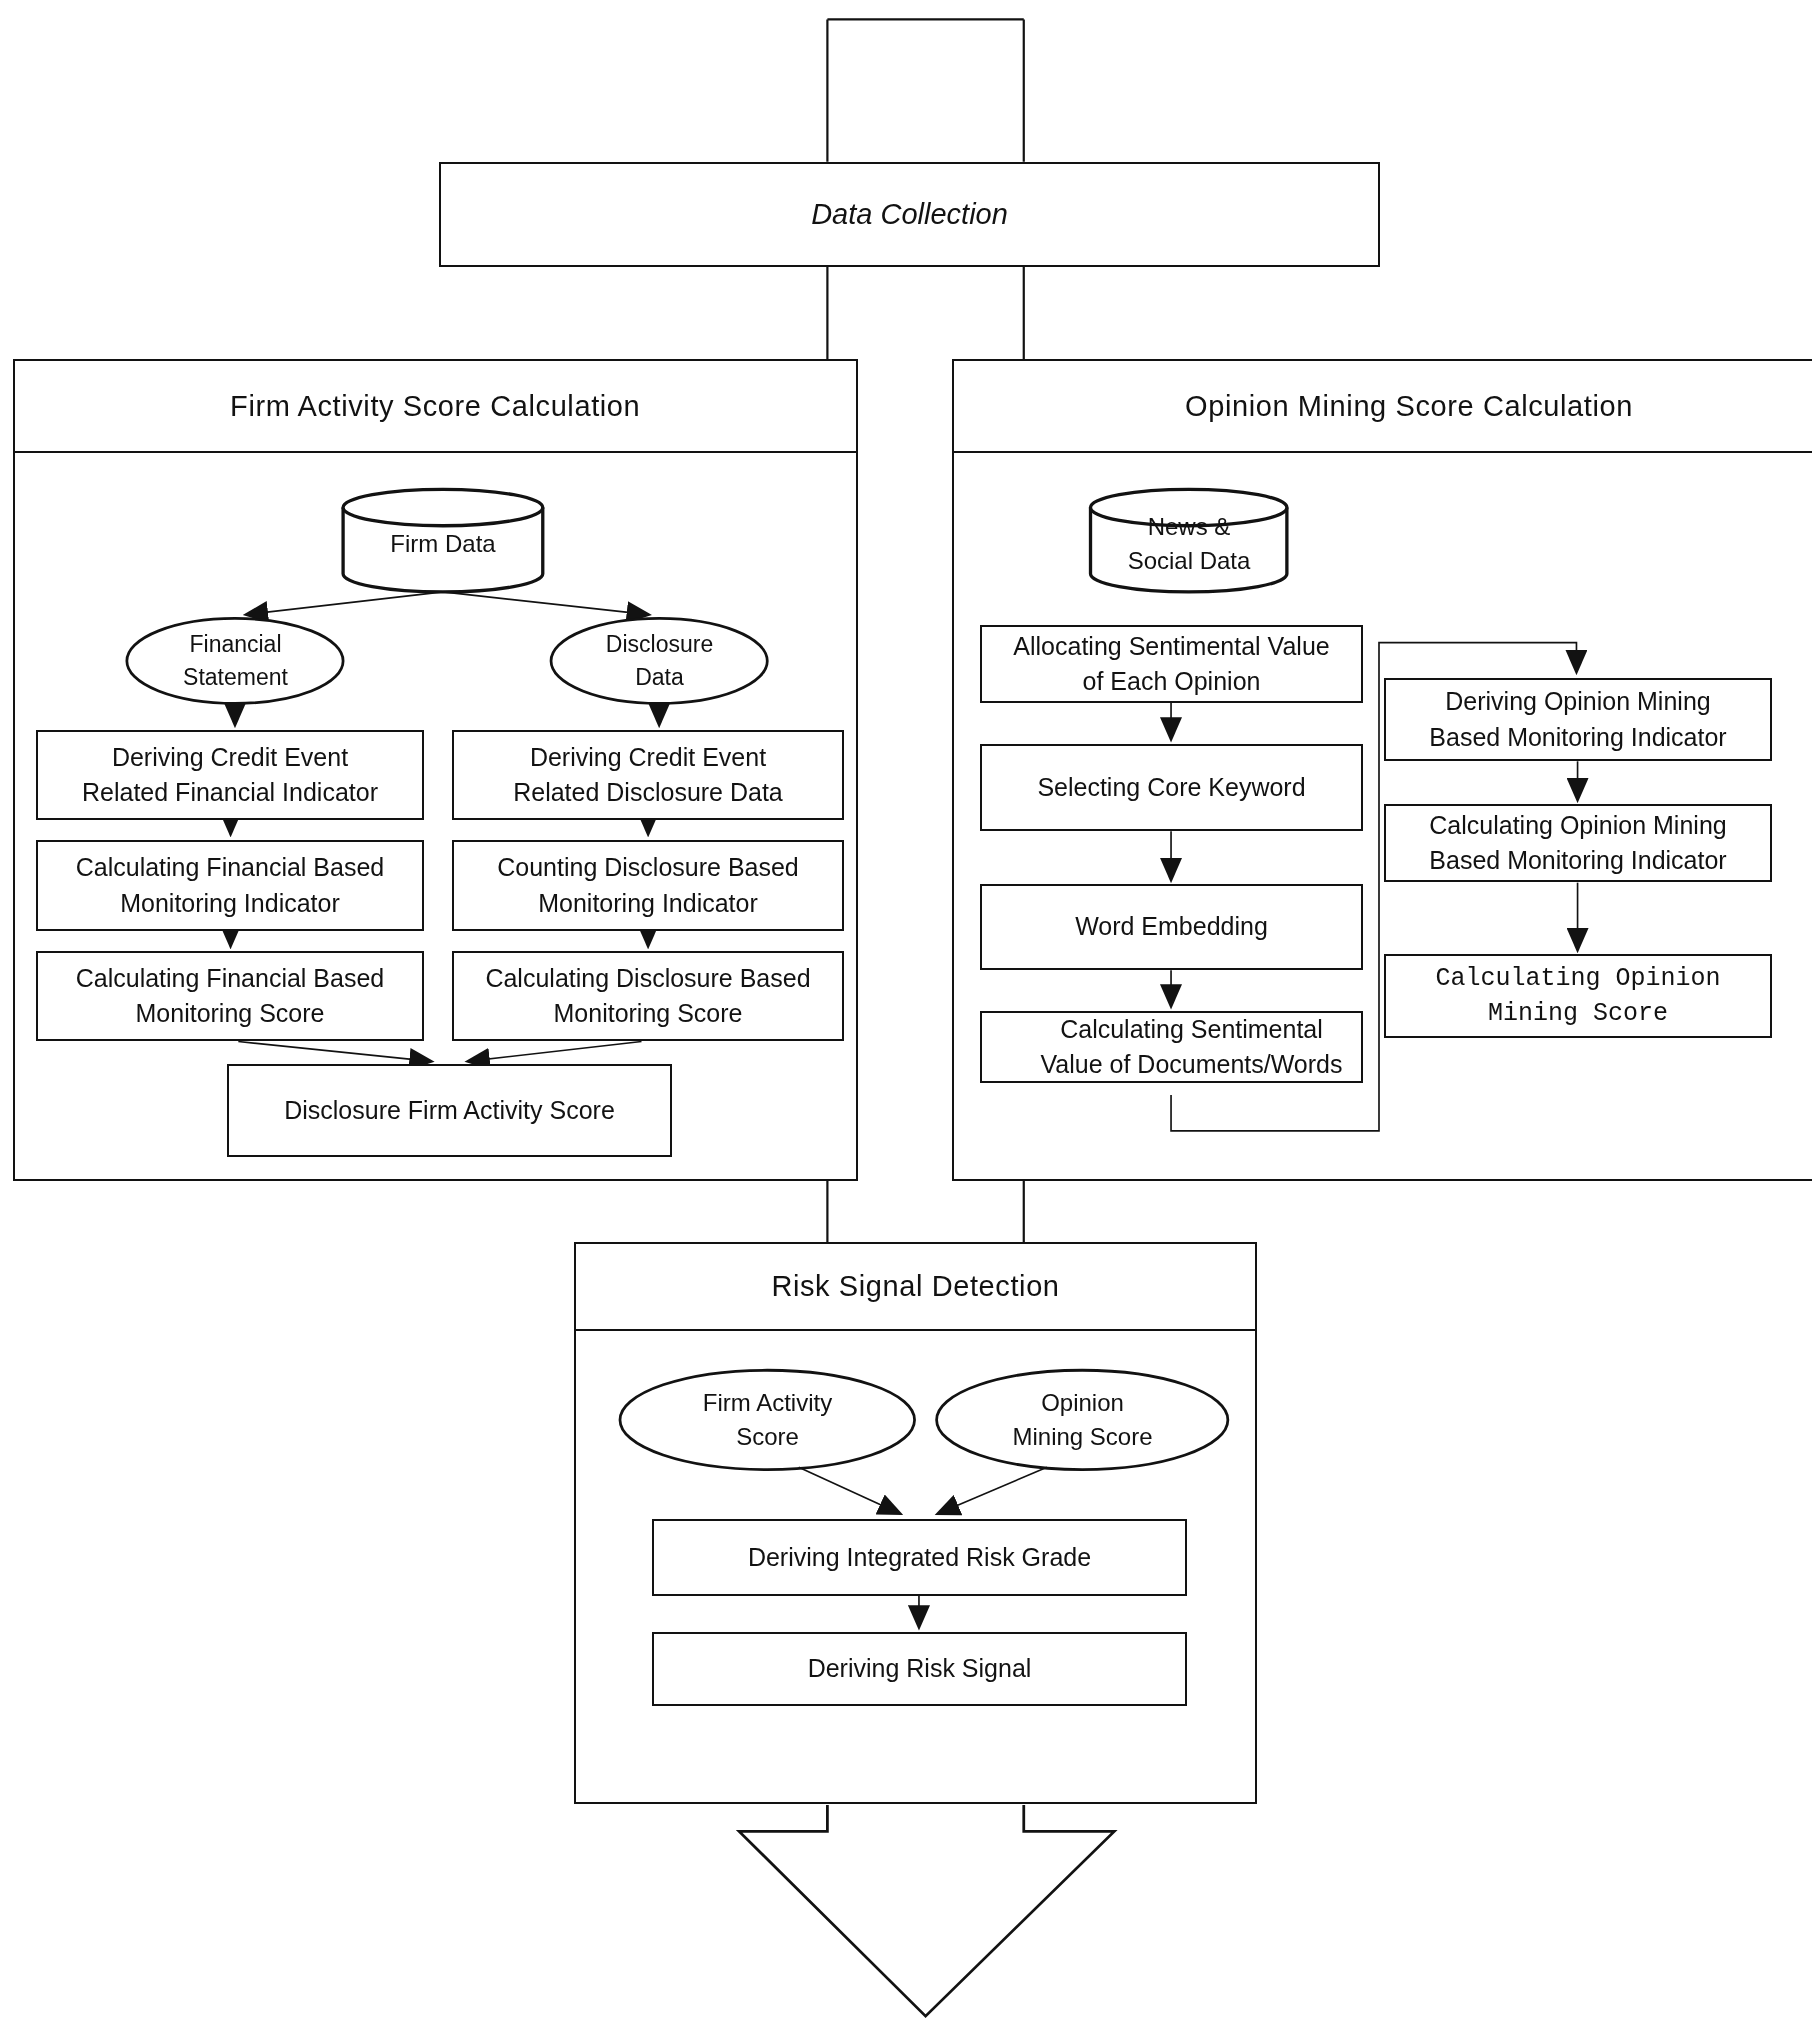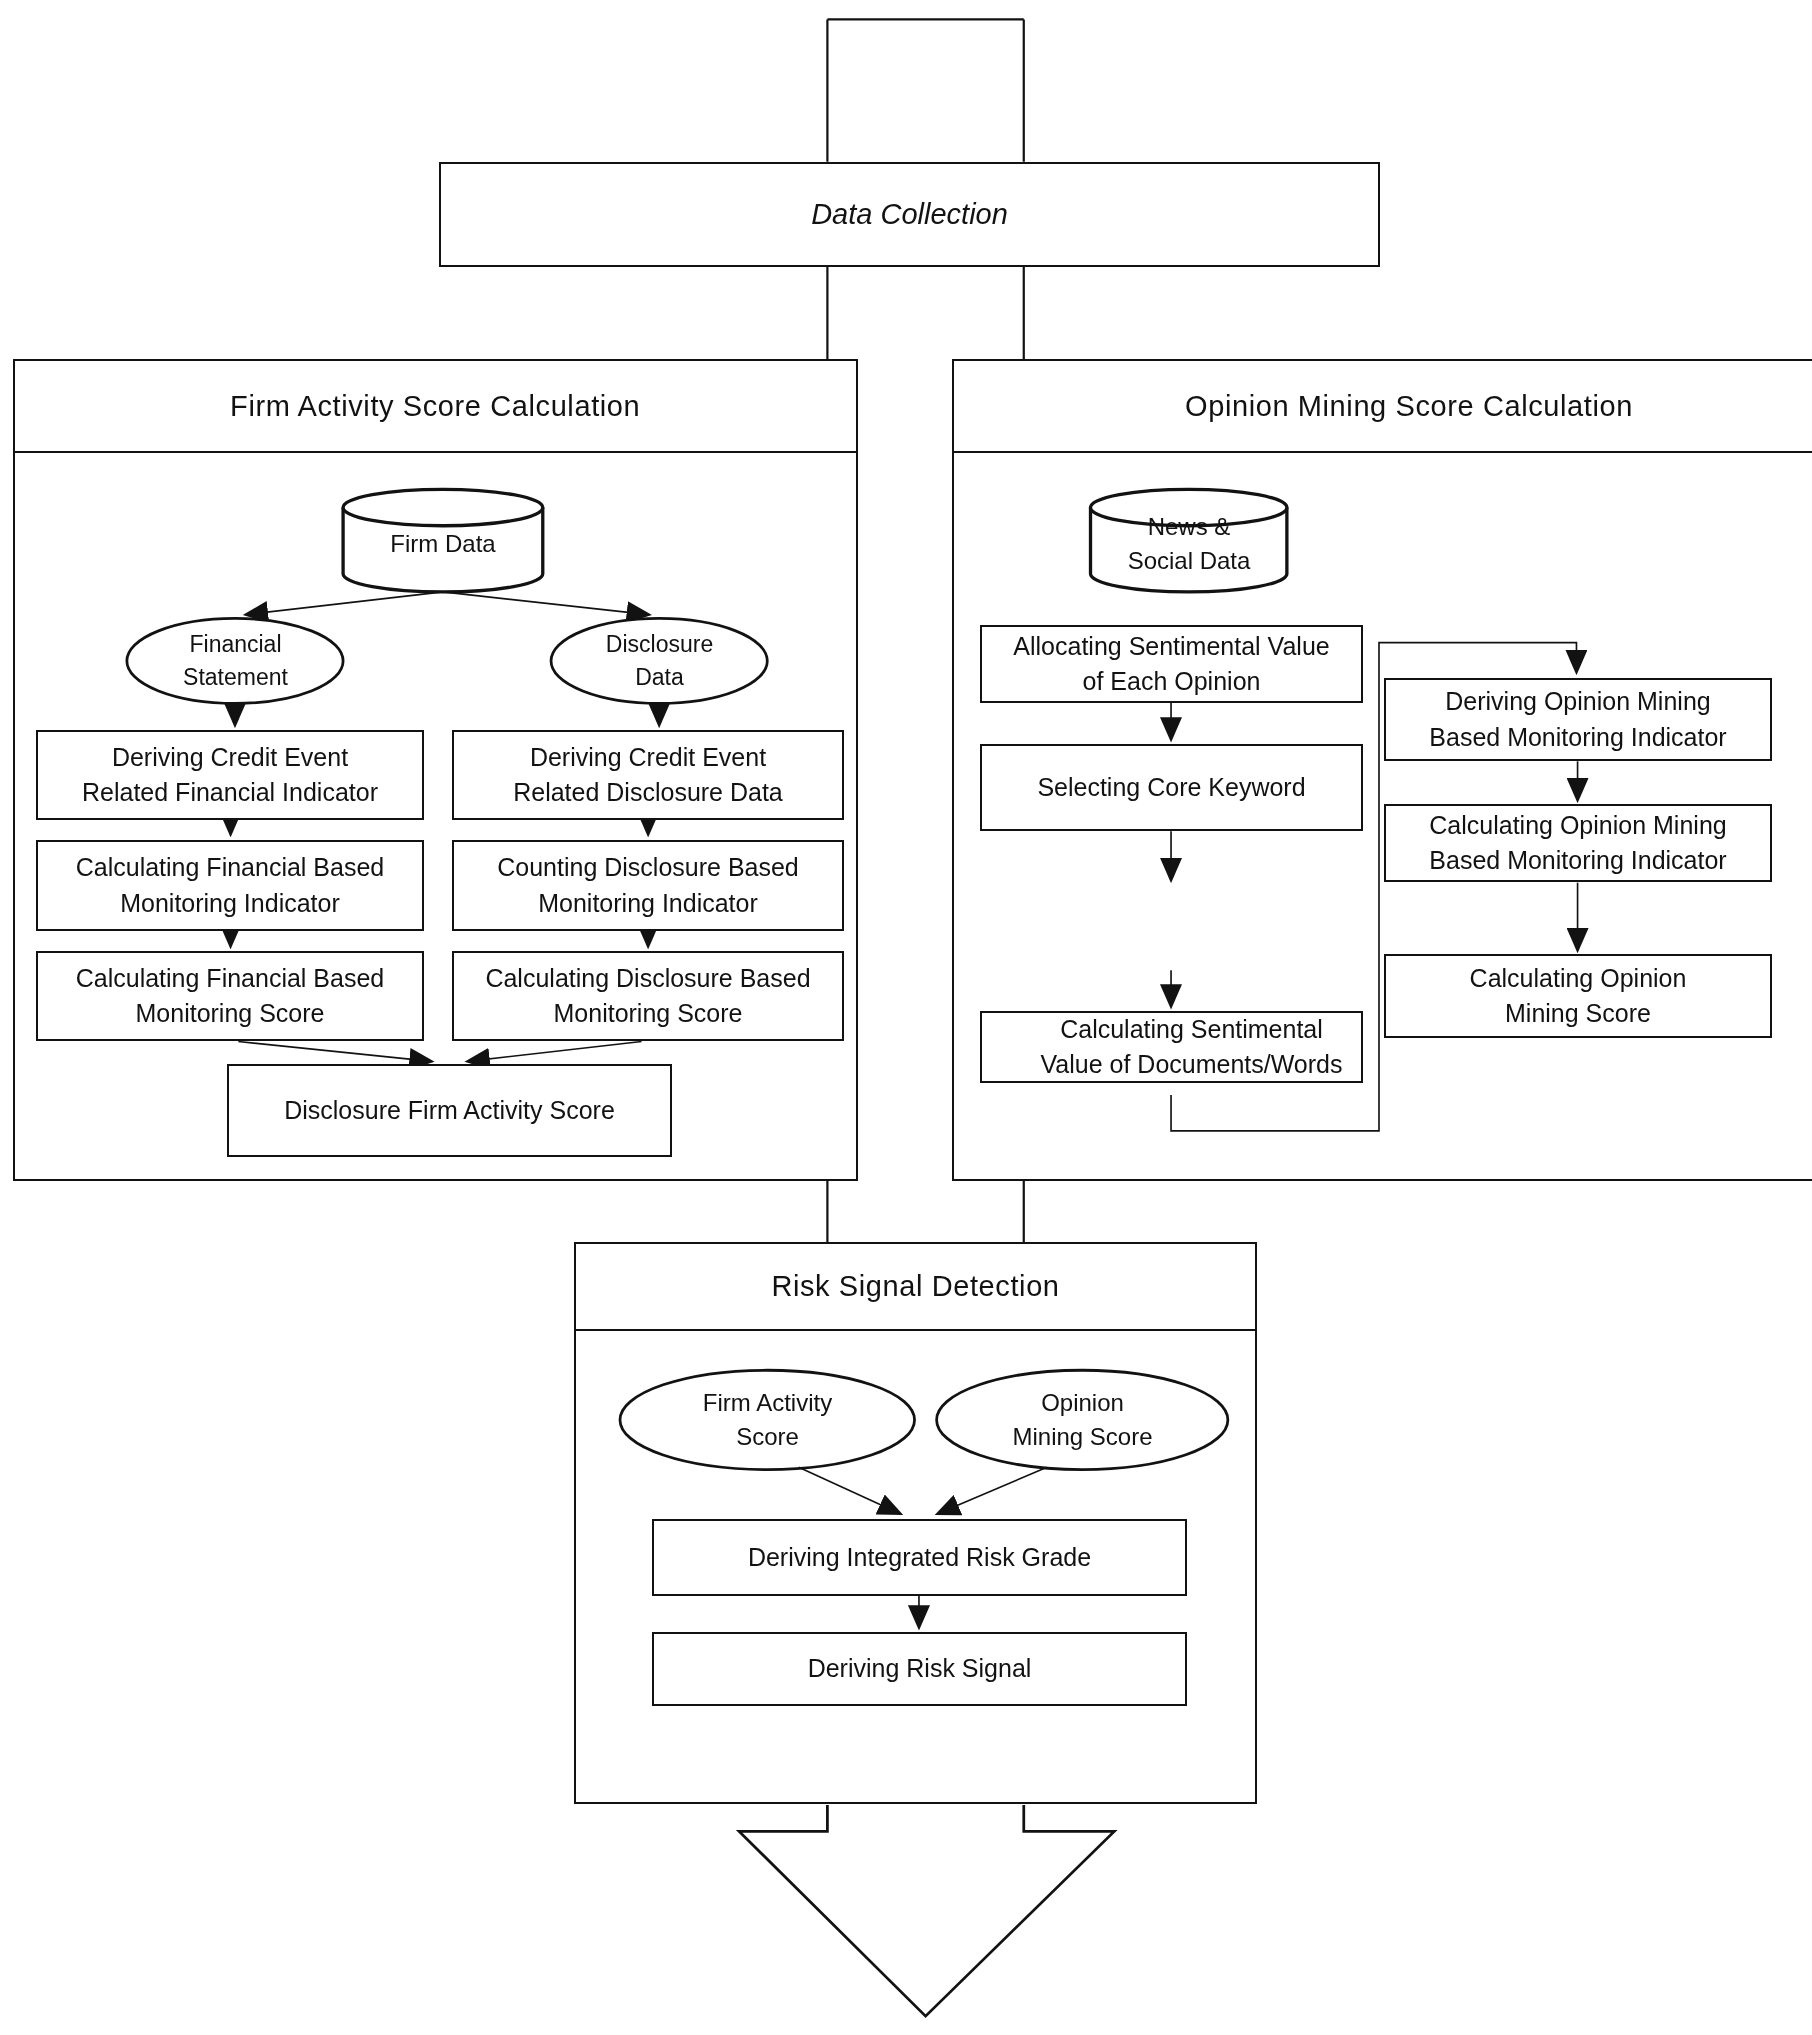--- a/index.html
+++ b/index.html
@@ -166,28 +166,29 @@
 Related Disclosure Data</div>
   <div class="node" style="left:452px; top:840px; width:392px; height:91px;">Counting Disclosure Based
 Monitoring Indicator</div>
   <div class="node" style="left:452px; top:951px; width:392px; height:90px;">Calculating Disclosure Based
 Monitoring Score</div>
   <div class="node" style="left:227px; top:1064px; width:445px; height:93px;">Disclosure Firm Activity Score</div>
 
   <div class="node" style="left:980px; top:625px; width:383px; height:78px;">Allocating Sentimental Value
 of Each Opinion</div>
   <div class="node" style="left:980px; top:744px; width:383px; height:87px;">Selecting Core Keyword</div>
+  <div class="node" style="left:980px; top:884px; width:383px; height:86px;">Word Embedding</div>
   <div class="node" style="left:980px; top:1011px; width:383px; height:72px;padding-left:40px;">Calculating Sentimental
 Value of Documents/Words</div>
 
   <div class="node" style="left:1384px; top:678px; width:388px; height:83px;">Deriving Opinion Mining
 Based Monitoring Indicator</div>
   <div class="node" style="left:1384px; top:804px; width:388px; height:78px;">Calculating Opinion Mining
 Based Monitoring Indicator</div>
-  <div class="node" style="left:1384px; top:954px; width:388px; height:84px;">Calculating Opinion
+  <div class="node" style="left:1384px; top:954px; width:388px; height:84px;font-family:Liberation Mono, monospace;">Calculating Opinion
 Mining Score</div>
 
   <div class="label" style="left:657px; top:1376px; width:221px; height:88px;">Firm Activity
 Score</div>
   <div class="label" style="left:972px; top:1376px; width:221px; height:88px;">Opinion
 Mining Score</div>
 
   <div class="node" style="left:652px; top:1519px; width:535px; height:77px;">Deriving Integrated Risk Grade</div>
   <div class="node" style="left:652px; top:1632px; width:535px; height:74px;">Deriving Risk Signal</div>
 

